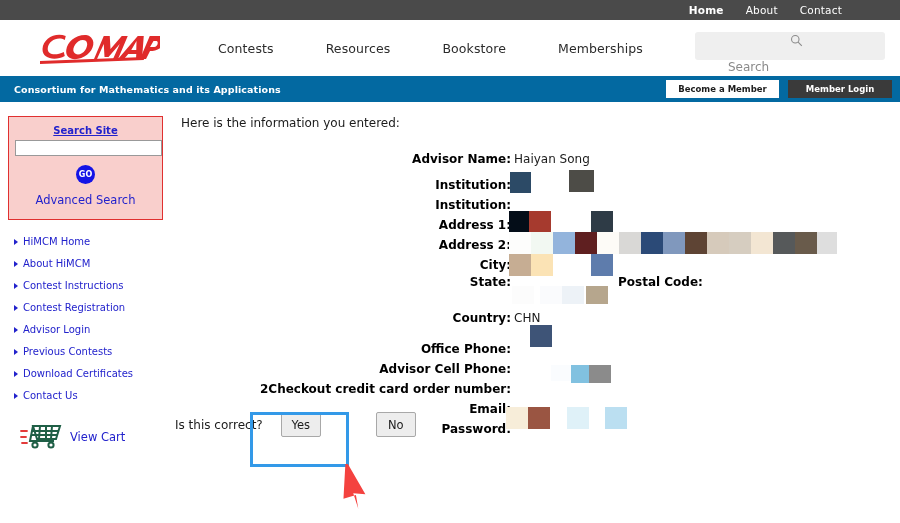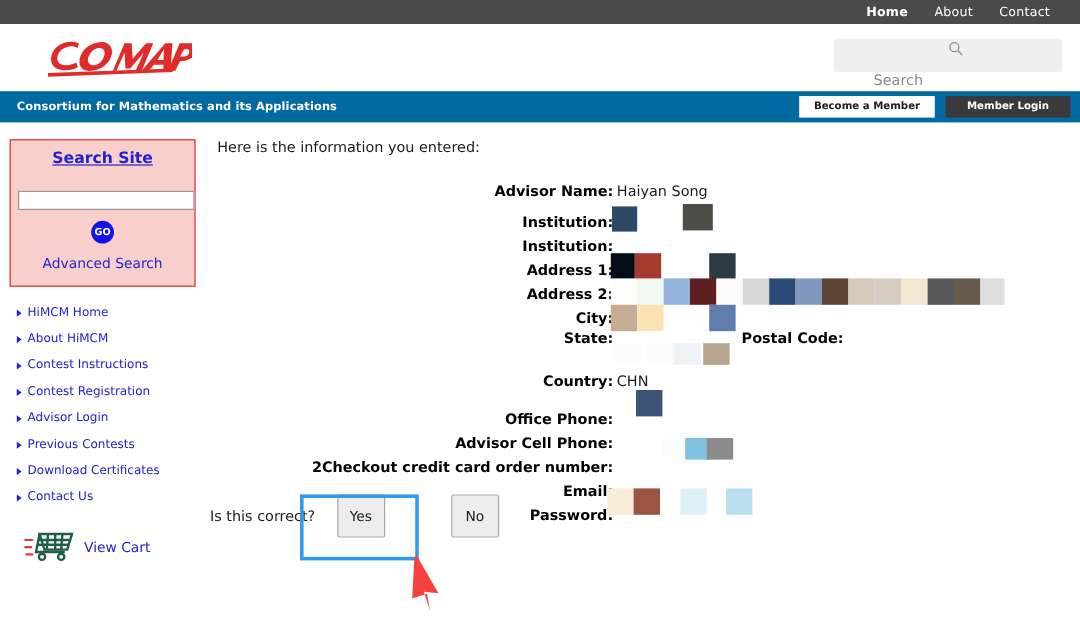--- a/index.html
+++ b/index.html
@@ -9,21 +9,21 @@
     background:#ffffff;
     font-family:"DejaVu Sans", sans-serif;
     overflow:hidden;
     position:relative;
   }
 
   
   #top-bar {
     height:20px; background:#4a4a4a;
     display:flex; align-items:center; justify-content:flex-end;
-    padding-right:25px; gap:22px;
+    padding-right:58px; gap:22px;
   }
   #top-bar a {
     color:#ffffff; font-size:10.5px; text-decoration:none;
     letter-spacing:.2px; font-family:"DejaVu Sans", sans-serif;
   }
   #top-bar a.active { font-weight:bold; }
 
   
   #header {
     height:56px; background:#ffffff;
@@ -72,22 +72,22 @@
   
   #page-body { display:flex; padding-top:14px; }
 
   
   #sidebar { width:175px; flex:0 0 175px; padding-left:8px; }
   #search-site-box {
     border:1px solid #e03030; background:#f9cfcc;
     width:155px; padding:8px 6px 12px 6px; text-align:center;
   }
   #search-site-title {
-    color:#2222cc; font-weight:bold; font-size:13px;
-    text-decoration:underline; margin-bottom:19px;
+    color:#2222cc; font-weight:bold; font-size:10px;
+    text-decoration:underline; margin-bottom:4px;
   }
   #search-site-input {
     width:147px; height:16px; border:1px solid #999; background:#fff;
     display:block; margin:0 auto 9px auto; outline:none;
     font-size:11px; font-family:"DejaVu Sans", sans-serif;
   }
   #go-button {
     width:19px; height:19px; border-radius:50%; background:#1414e6;
     color:#fff; font-size:8px; font-weight:bold;
     display:flex; align-items:center; justify-content:center;
@@ -137,21 +137,21 @@
   
   .redact { position:absolute; }
 
   
   #confirm-row {
     position:absolute; left:0px; top:296px;
     display:flex; align-items:center;
   }
   #confirm-question { font-size:12px; color:#1b1b1b; }
   .form-btn {
-    margin-left:18px; min-width:40px; height:36px;
+    margin-left:18px; min-width:40px; height:25px;
     background:#ededed; border:1px solid #a8a8a8; border-radius:2px;
     font-size:11.5px; color:#1b1b1b; cursor:pointer;
     font-family:"DejaVu Sans", sans-serif;
   }
   #no-button { margin-left:55px; }
 
   
   #highlight-box {
     position:absolute; left:250px; top:412px; width:99px; height:55px;
     border:3px solid #3399e8; background:transparent;
@@ -179,20 +179,27 @@
         <path d="M28 9 C16 5, 6 12, 8 22 C10 32, 24 34, 32 29 L30 25 C23 29, 14 28, 13 21 C12 14, 20 9, 28 13 Z"></path>
         <path d="M47 8 C37 8, 31 15, 32 23 C33 31, 41 34, 49 31 C57 28, 60 19, 56 13 C53 9, 50 8, 47 8 Z M46 13 C51 13, 53 18, 51 23 C49 28, 43 29, 40 25 C37 21, 40 13, 46 13 Z"></path>
         <path d="M62 32 L66 9 L72 9 L76 22 L84 9 L90 9 L86 32 L81 32 L84 17 L76 30 L72 30 L68 17 L65 32 Z"></path>
         <path d="M100 9 L106 9 L110 32 L104 32 L103 27 L95 27 L92 32 L86 32 Z M97 23 L102 23 L100 14 Z"></path>
         <path d="M112 9 L122 9 C128 9, 130 14, 127 19 C125 23, 120 24, 116 24 L114 32 L108 32 Z M117 14 L115 20 L119 20 C122 20, 123 15, 120 14 Z"></path>
         <path d="M6 34 L112 30 L112 33 L6 37 Z"></path>
       </g>
     </svg>
   </div>
 
+  <div id="main-nav">
+    <a>Contests</a>
+    <a>Resources</a>
+    <a>Bookstore</a>
+    <a>Memberships</a>
+    <a>Blog</a>
+  </div>
 
   <div id="search-wrap">
     <span>
       <svg width="13" height="13" viewBox="0 0 16 16">
         <circle cx="6.5" cy="6.5" r="4.6" fill="none" stroke="#8a8a8a" stroke-width="1.3"></circle>
         <line x1="10" y1="10" x2="14.5" y2="14.5" stroke="#8a8a8a" stroke-width="1.3"></line>
       </svg>
     </span>
     <input type="text" placeholder="Search" style="">
   </div>

